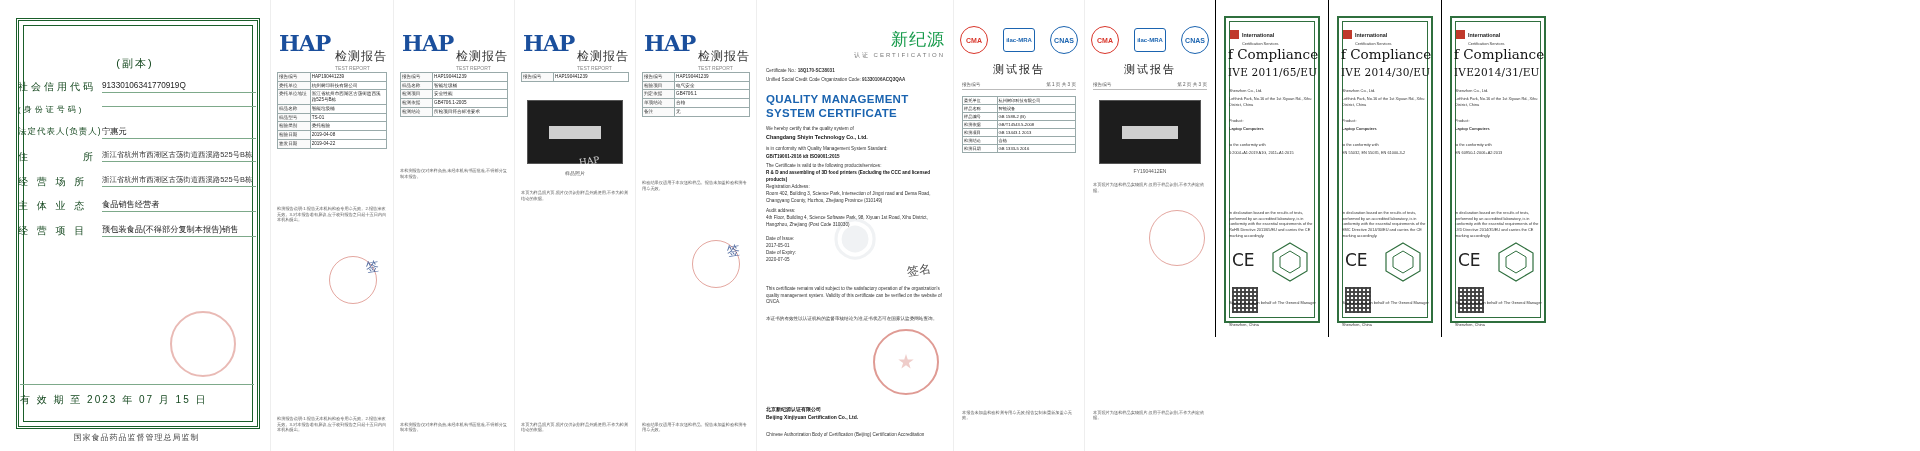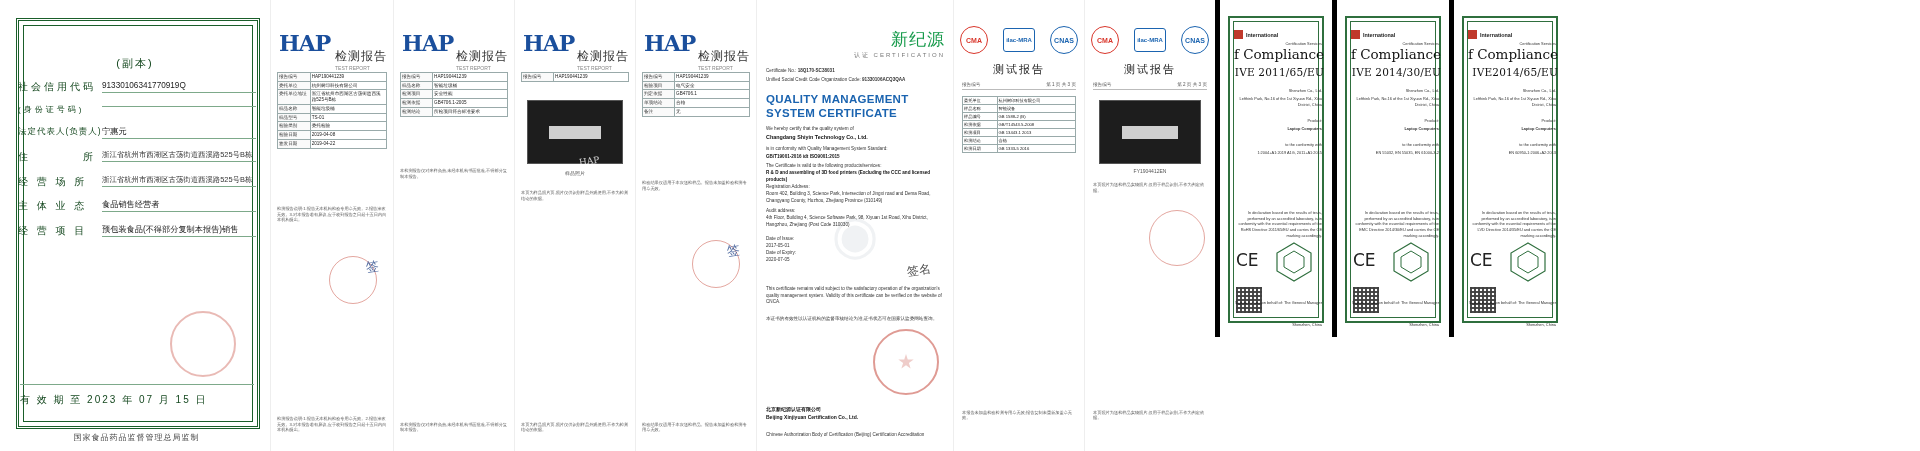--- a/index.html
+++ b/index.html
@@ -57,21 +57,21 @@
   .cma-marks{position:absolute;top:26px;left:6px;right:6px;display:flex;justify-content:space-between;align-items:center;}
   .mk{width:26px;height:26px;border-radius:50%;border:1.6px solid #1b64b0;color:#1b64b0;font-size:7px;font-weight:bold;display:flex;align-items:center;justify-content:center;}
   .mk.red{border-color:#d9362b;color:#d9362b;}
   .mk.sq{border-radius:3px;width:30px;height:22px;font-size:6px;}
   .cma-title{position:absolute;top:62px;left:0;right:0;text-align:center;font-size:11px;color:#222;letter-spacing:2px;}
   .cma-meta{position:absolute;top:82px;left:8px;right:8px;display:flex;justify-content:space-between;font-size:4.6px;color:#555;border-bottom:1px solid #bbb;padding-bottom:2px;}
   .cma-table{position:absolute;left:8px;right:8px;border-collapse:collapse;width:calc(100% - 16px);font-size:4.2px;color:#222;}
   .cma-table td,.cma-table th{border:1px solid #9aa;padding:1px;line-height:1.2;font-weight:normal;}
 
   
-  .eu{width:112px;height:337px;border-left:5px solid #000000;text-align:right;}
+  .eu{width:112px;height:337px;border-left:1px solid #000000;}
   .eu-frame{position:absolute;inset:16px 8px 14px 8px;border:2px solid #2f6f3e;}
   .eu-frame:before{content:"";position:absolute;inset:3px;border:1px solid #2f6f3e;}
   .eu-brand{position:absolute;top:30px;left:14px;right:10px;display:flex;align-items:center;gap:3px;}
   .eu-brand .bx{width:9px;height:9px;background:#c0392b;}
   .eu-brand .nm{font-size:5.4px;color:#222;font-weight:bold;}
   .eu-h1{position:absolute;top:46px;left:12px;right:8px;font-size:13.5px;color:#111;font-family:"DejaVu Serif",serif;}
   .eu-h2{position:absolute;top:66px;left:12px;right:8px;font-size:10.5px;color:#111;font-family:"DejaVu Serif",serif;letter-spacing:.2px;}
   .eu-body{position:absolute;left:13px;right:10px;font-size:3.9px;color:#333;line-height:1.45;}
   .eu-ce{position:absolute;left:16px;font-size:17px;color:#222;font-family:"DejaVu Sans",sans-serif;}
   .eu-hex{position:absolute;right:16px;width:44px;height:44px;}
@@ -423,21 +423,21 @@
   </div>
 
   <div class="cert eu">
     <div class="eu-frame"></div>
     <div class="eu-brand">
       <div class="bx"></div>
       <div class="nm">International</div>
     </div>
     <div class="eu-body" style="top:41px;left:26px">Certification Services</div>
     <div class="eu-h1">f Compliance</div>
-    <div class="eu-h2">IVE2014/65/EU</div>
+    <div class="eu-h2">IVE2014/31/EU</div>
     <div class="eu-body" style="top:88px">Shenzhen Co., Ltd.</div>
     <div class="eu-body" style="top:96px">Lefthink Park, No.16 of the 1st Xiyuan Rd., Xihu District, China</div>
     <div class="eu-body" style="top:118px">Product:</div>
     <div class="eu-body" style="top:126px;font-weight:bold">Laptop Computers</div>
     <div class="eu-body" style="top:142px">to the conformity with</div>
     <div class="eu-body" style="top:150px">EN 60950-1:2006+A2:2013</div>
     <div class="eu-body" style="top:210px">In declaration based on the results of tests, performed by an accredited laboratory, is in conformity with the essential requirements of the LVD Directive 2014/35/EU and carries the CE marking accordingly.</div>
     <div class="eu-ce" style="top:250px">CE</div>
     <div class="eu-hex" style="top:240px">
       <svg viewBox="0 0 44 44">

